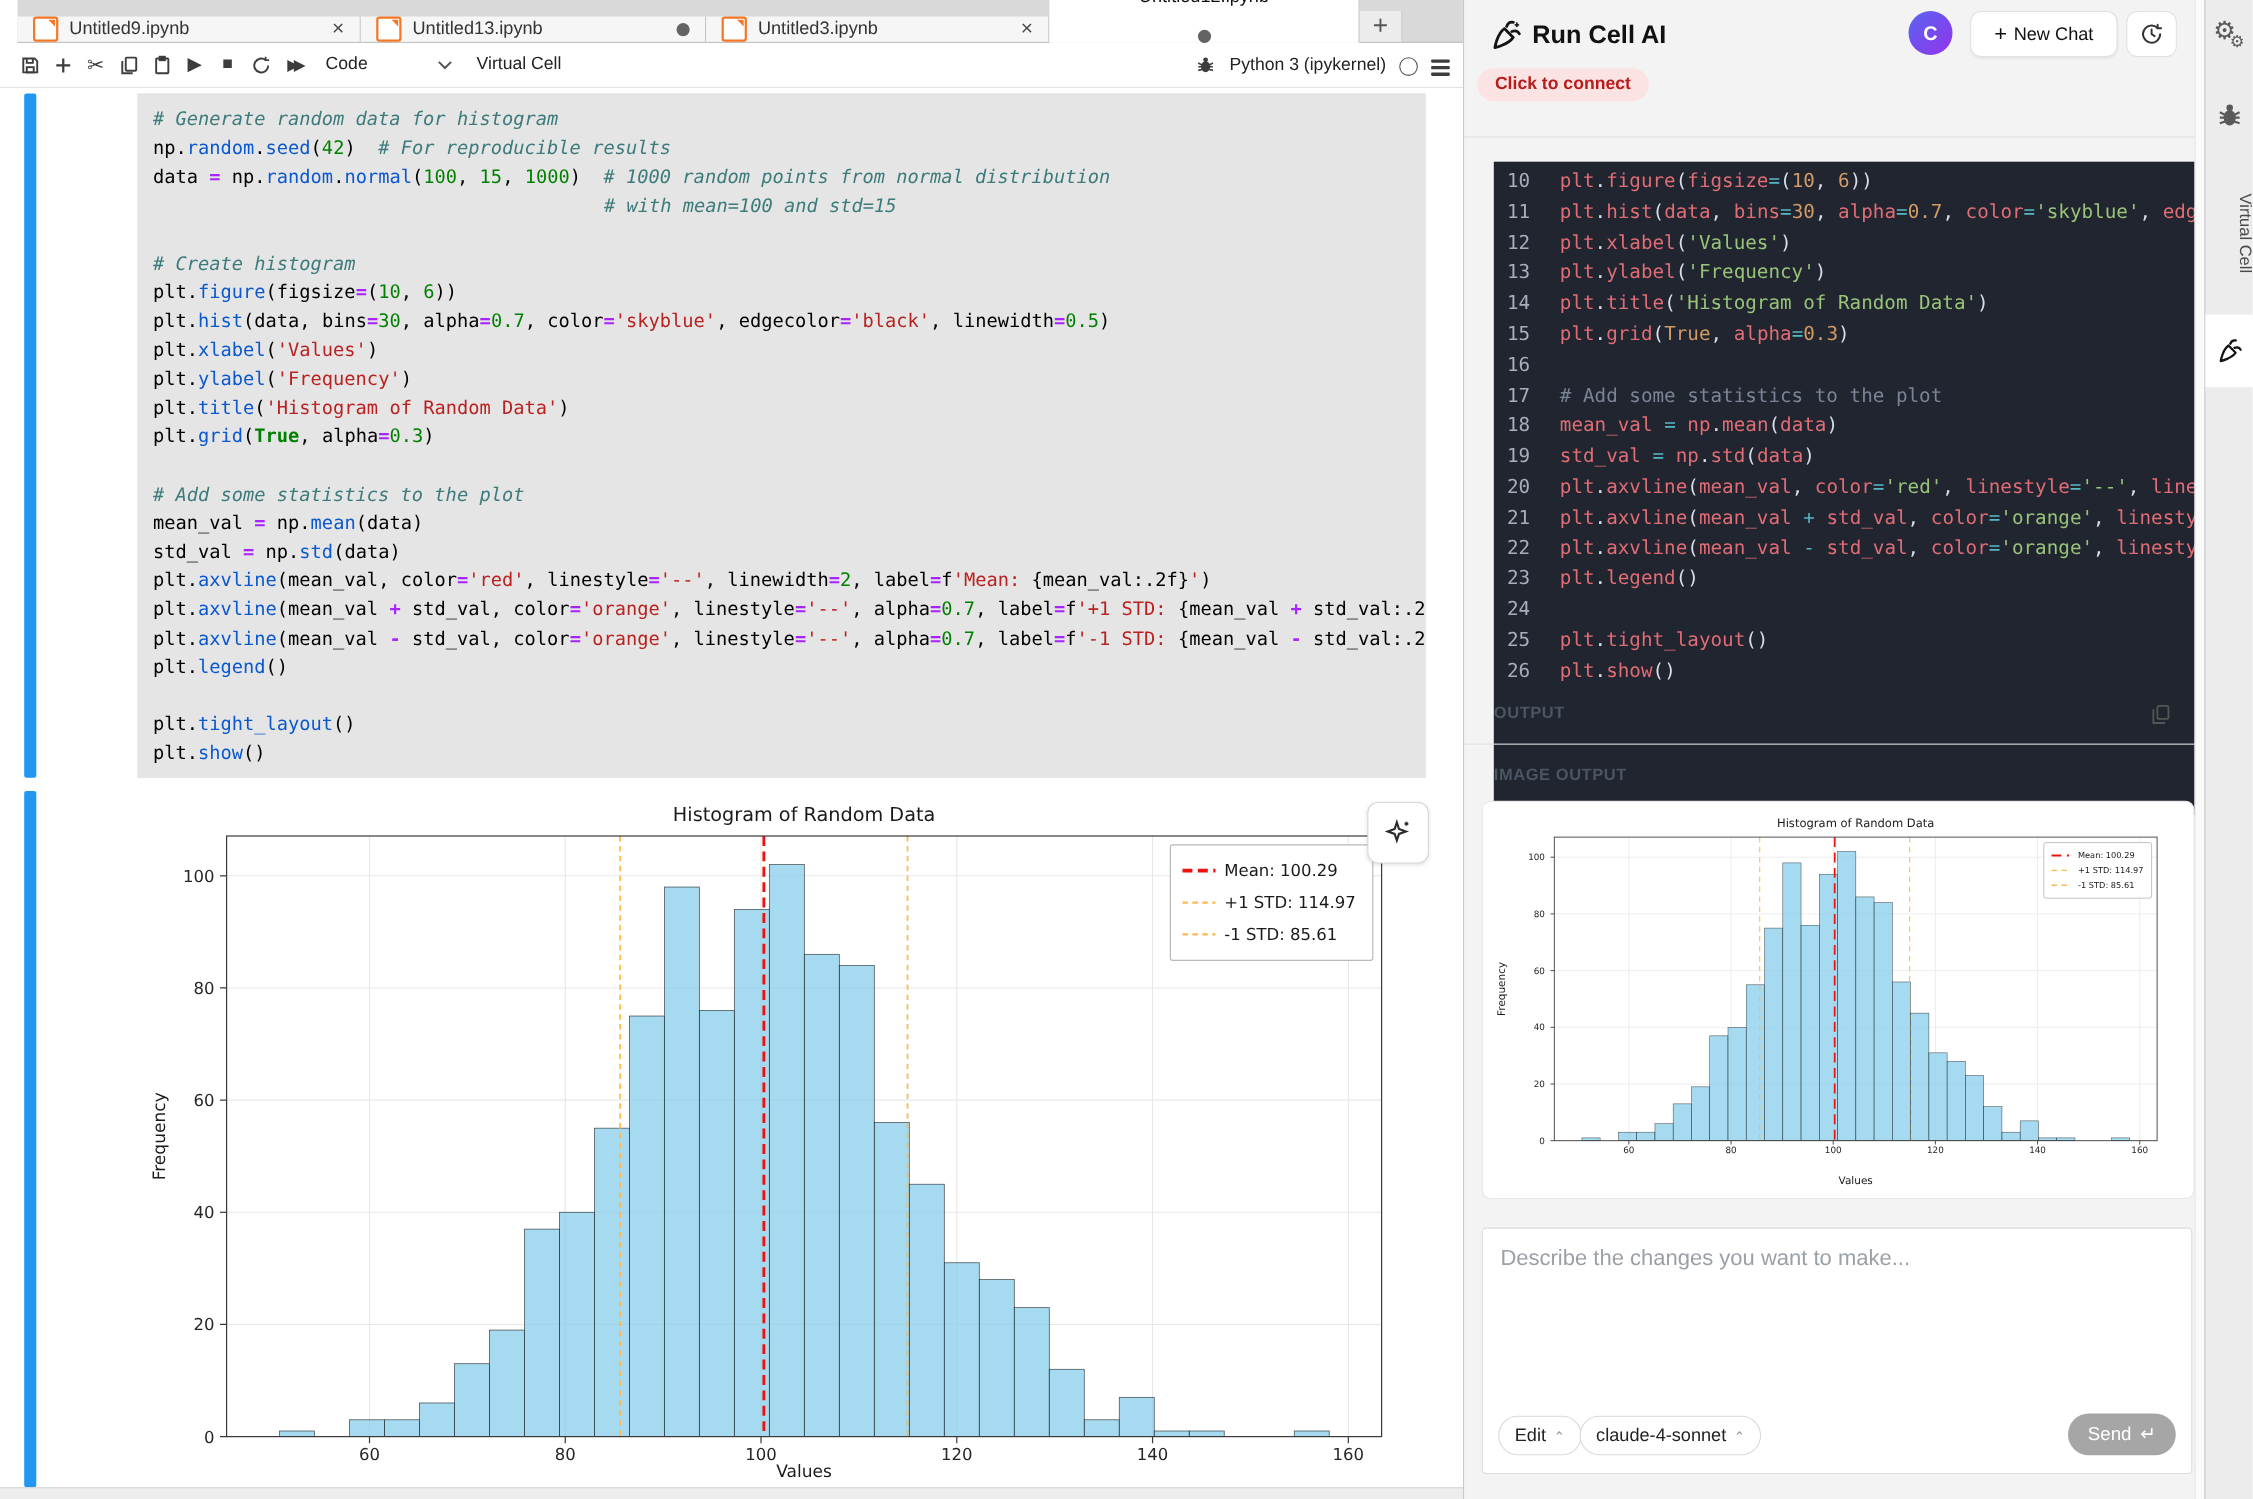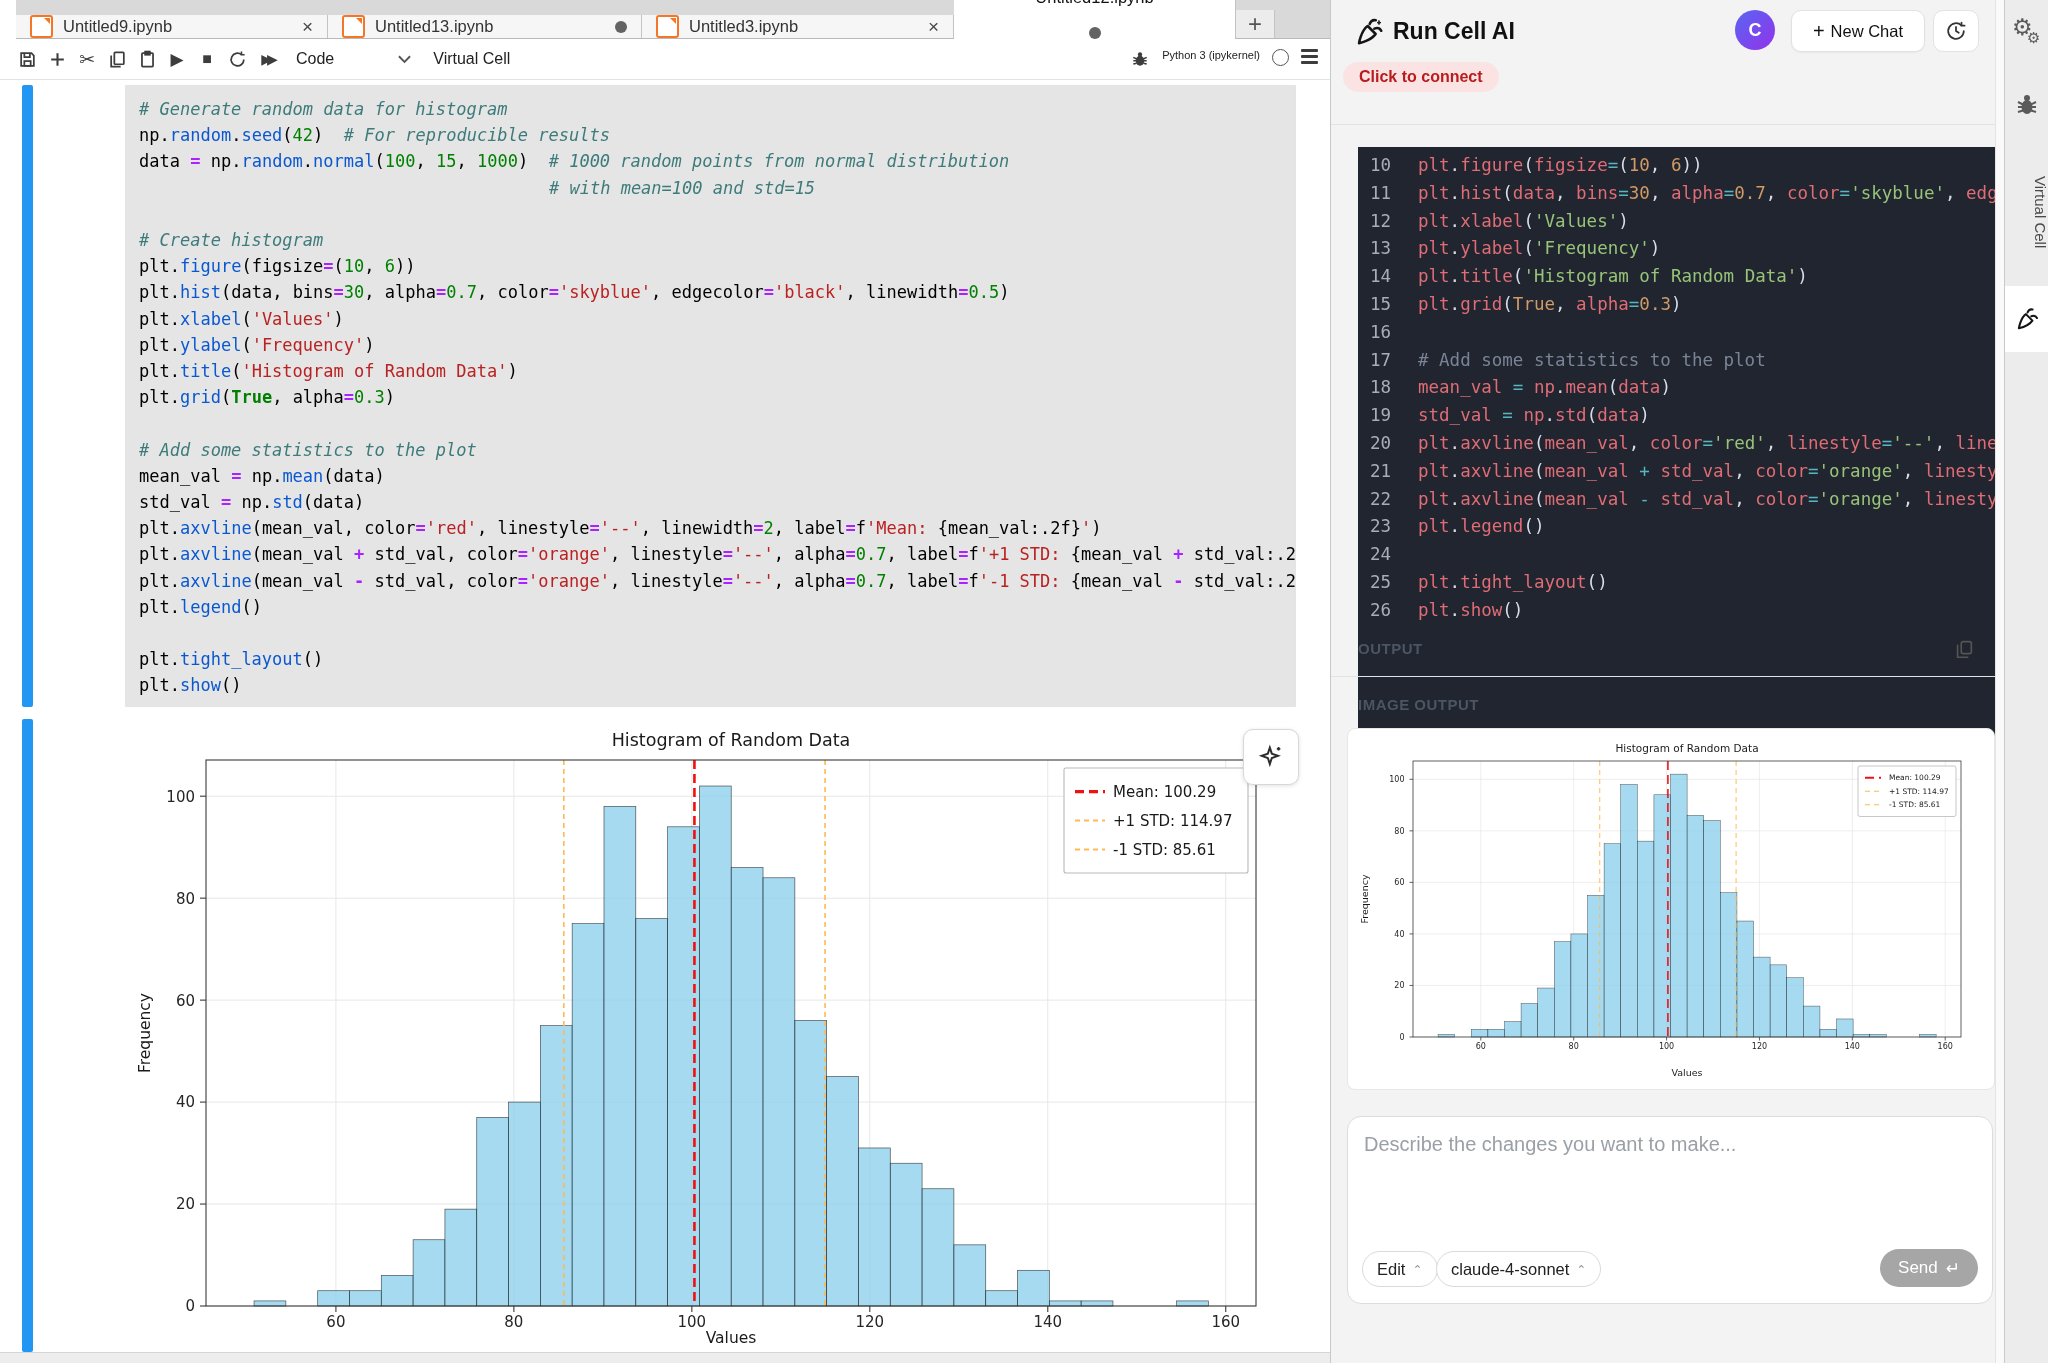--- a/index.html
+++ b/index.html
@@ -23,21 +23,21 @@
           border-right:1px solid #c3c3c3;font-size:24px;color:#555;}
   #tabfill{flex:1;background:#d9d9d9;}
 
   
   #toolbar{position:absolute;left:0;top:39px;width:1330px;height:41px;background:#fff;
            border-bottom:1px solid #e3e3e3;display:flex;align-items:center;padding:0 12px;box-sizing:border-box;}
   .tbtn{width:30px;height:30px;display:flex;align-items:center;justify-content:center;color:#3d3d3d;}
   .tbtn svg{display:block;}
   #celltype{margin-left:14px;font-size:16px;color:#222;display:flex;align-items:center;gap:64px;}
   #modelabel{margin-left:22px;font-size:16px;color:#222;}
-  #kernelarea{margin-left:auto;display:flex;align-items:flex-start;gap:12px;font-size:11px;color:#222;}
+  #kernelarea{margin-left:auto;display:flex;align-items:flex-end;gap:12px;font-size:16px;color:#222;}
   #kstatus{width:15px;height:15px;border:1.7px solid #555;border-radius:50%;}
   .hamb{display:flex;flex-direction:column;gap:3.5px;}
   .hamb span{display:block;width:17px;height:2.6px;background:#3d3d3d;border-radius:1px;}
 
   
   #nbarea{position:absolute;left:0;top:80px;width:1330px;height:1283px;background:#fff;}
   .cellbar{position:absolute;left:22px;width:11px;background:#2196f3;border-radius:2px;}
   #codecell{position:absolute;left:125px;top:5px;width:1171px;height:622px;background:#e5e5e5;
             border:1px solid #e4e4e4;box-sizing:border-box;padding:10px 0 0 13px;overflow:hidden;}
   .code{font-family:"DejaVu Sans Mono",monospace;font-size:17px;line-height:26.2px;white-space:pre;}
@@ -84,22 +84,22 @@
   .code-dark .tk-kw{color:#d19a66;}
   .code-dark .tk-op{color:#56b6c2;}
   .code-dark .tk-meth{color:#e06c75;}
   .code-dark .tk-id{color:#e06c75;}
   .code-dark .tk-pun{color:#d8dee9;}
   .sectionlabel{position:absolute;left:27px;font-size:15px;font-weight:bold;letter-spacing:.5px;color:#4b5563;}
   #copybtn{position:absolute;left:622px;top:638px;color:#555;}
   #imgcard{position:absolute;left:16px;top:728px;width:646px;height:360px;background:#fff;
            border:1px solid #e7e7e7;border-radius:8px;}
   #smallfig{position:absolute;left:7px;top:6px;}
-  #chatcard{position:absolute;left:16px;top:1116px;width:646px;height:188px;background:#fff;
-            border:1px solid #dcdcdc;border-radius:14px;box-sizing:border-box;}
+  #chatcard{position:absolute;left:16px;top:1116px;width:646px;height:224px;background:#fff;
+            border:1px solid #dcdcdc;border-radius:4px;box-sizing:border-box;}
   #chatinput{position:absolute;left:14px;top:14px;width:610px;height:130px;border:none;outline:none;
              resize:none;font-family:"Liberation Sans",sans-serif;font-size:20px;color:#333;background:transparent;}
   #chatinput::placeholder{color:#9aa0a6;}
   .pill{position:absolute;bottom:16px;height:36px;border:1px solid #d9d9de;border-radius:18px;background:#fff;
         display:flex;align-items:center;gap:7px;padding:0 14px;font-size:16.5px;color:#222;box-sizing:border-box;}
   #editpill{left:14px;}
   #modelpill{left:88px;}
   .caret{font-size:12px;color:#999;transform:translateY(1px);}
   #sendbtn{position:absolute;right:14px;bottom:16px;height:38px;border-radius:19px;background:#a6a6a6;
            color:#fff;font-size:17px;display:flex;align-items:center;gap:8px;padding:0 18px;}

